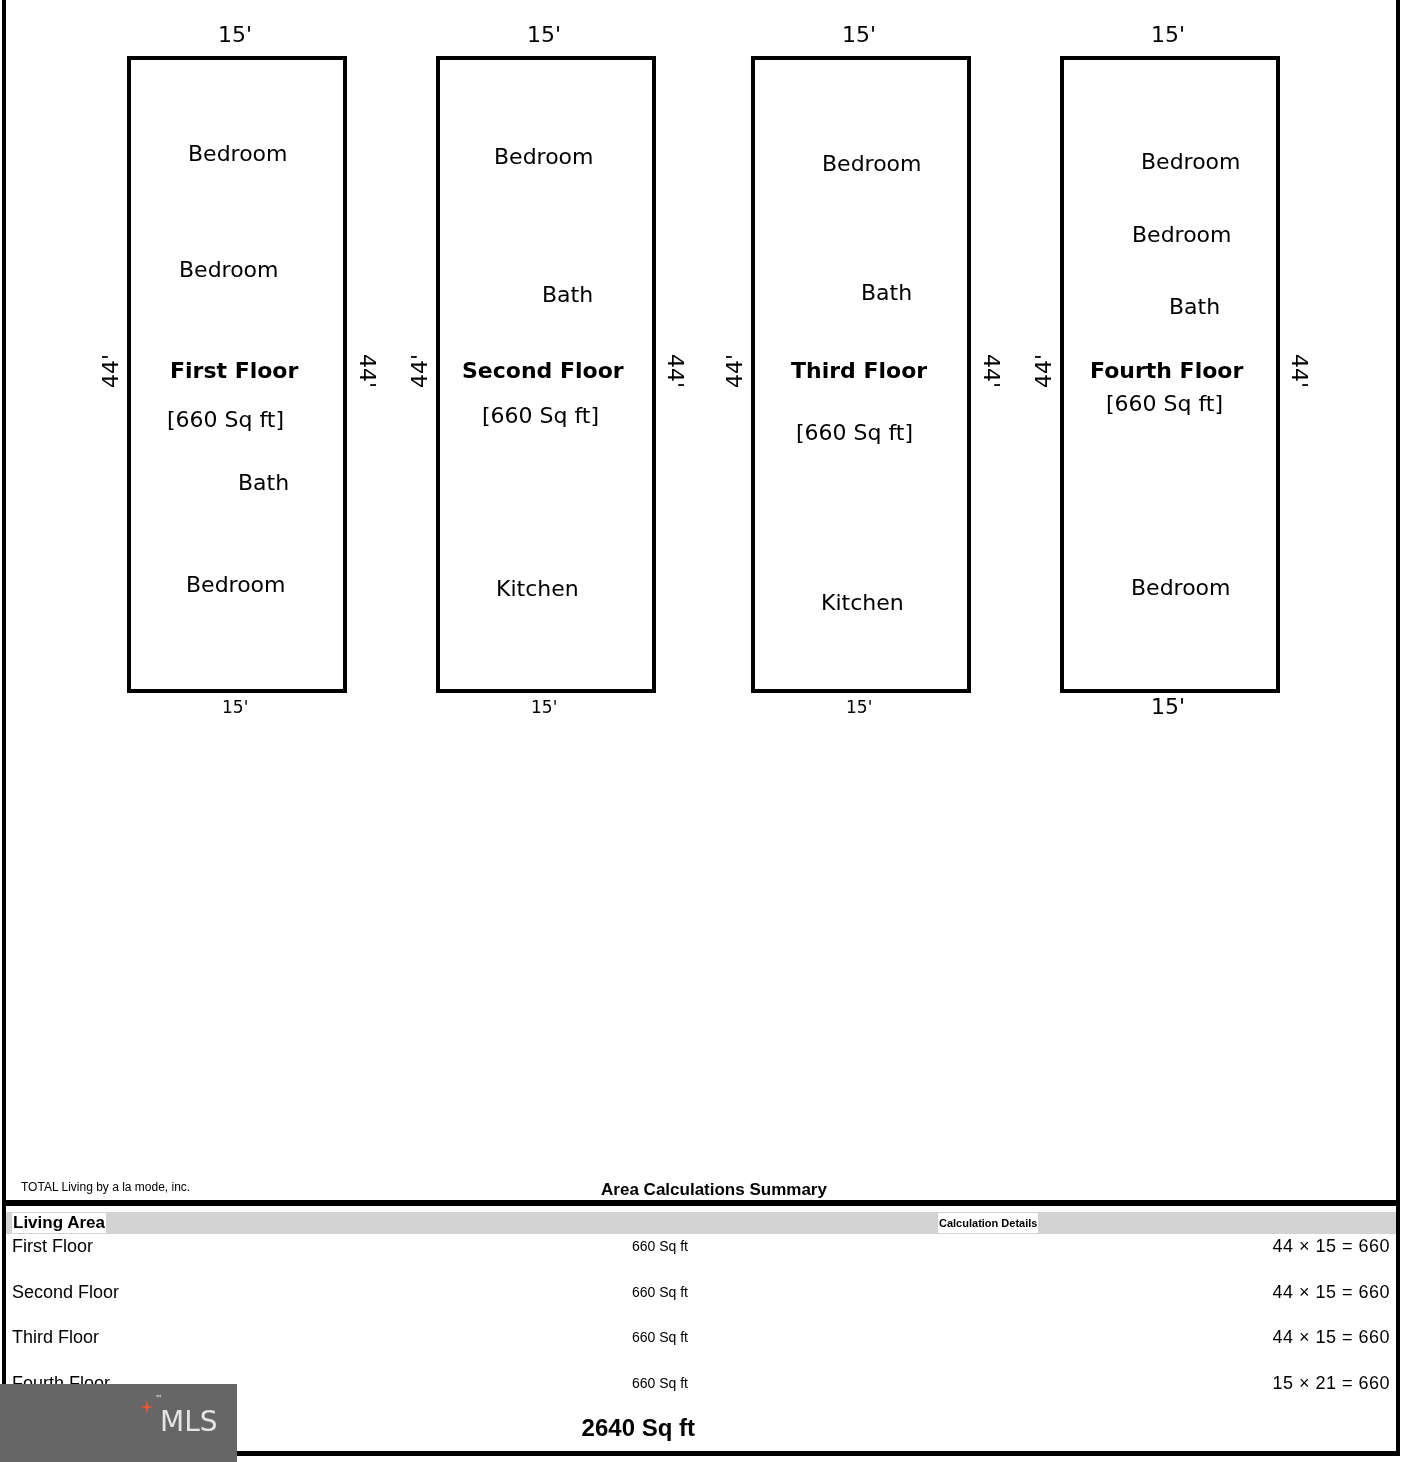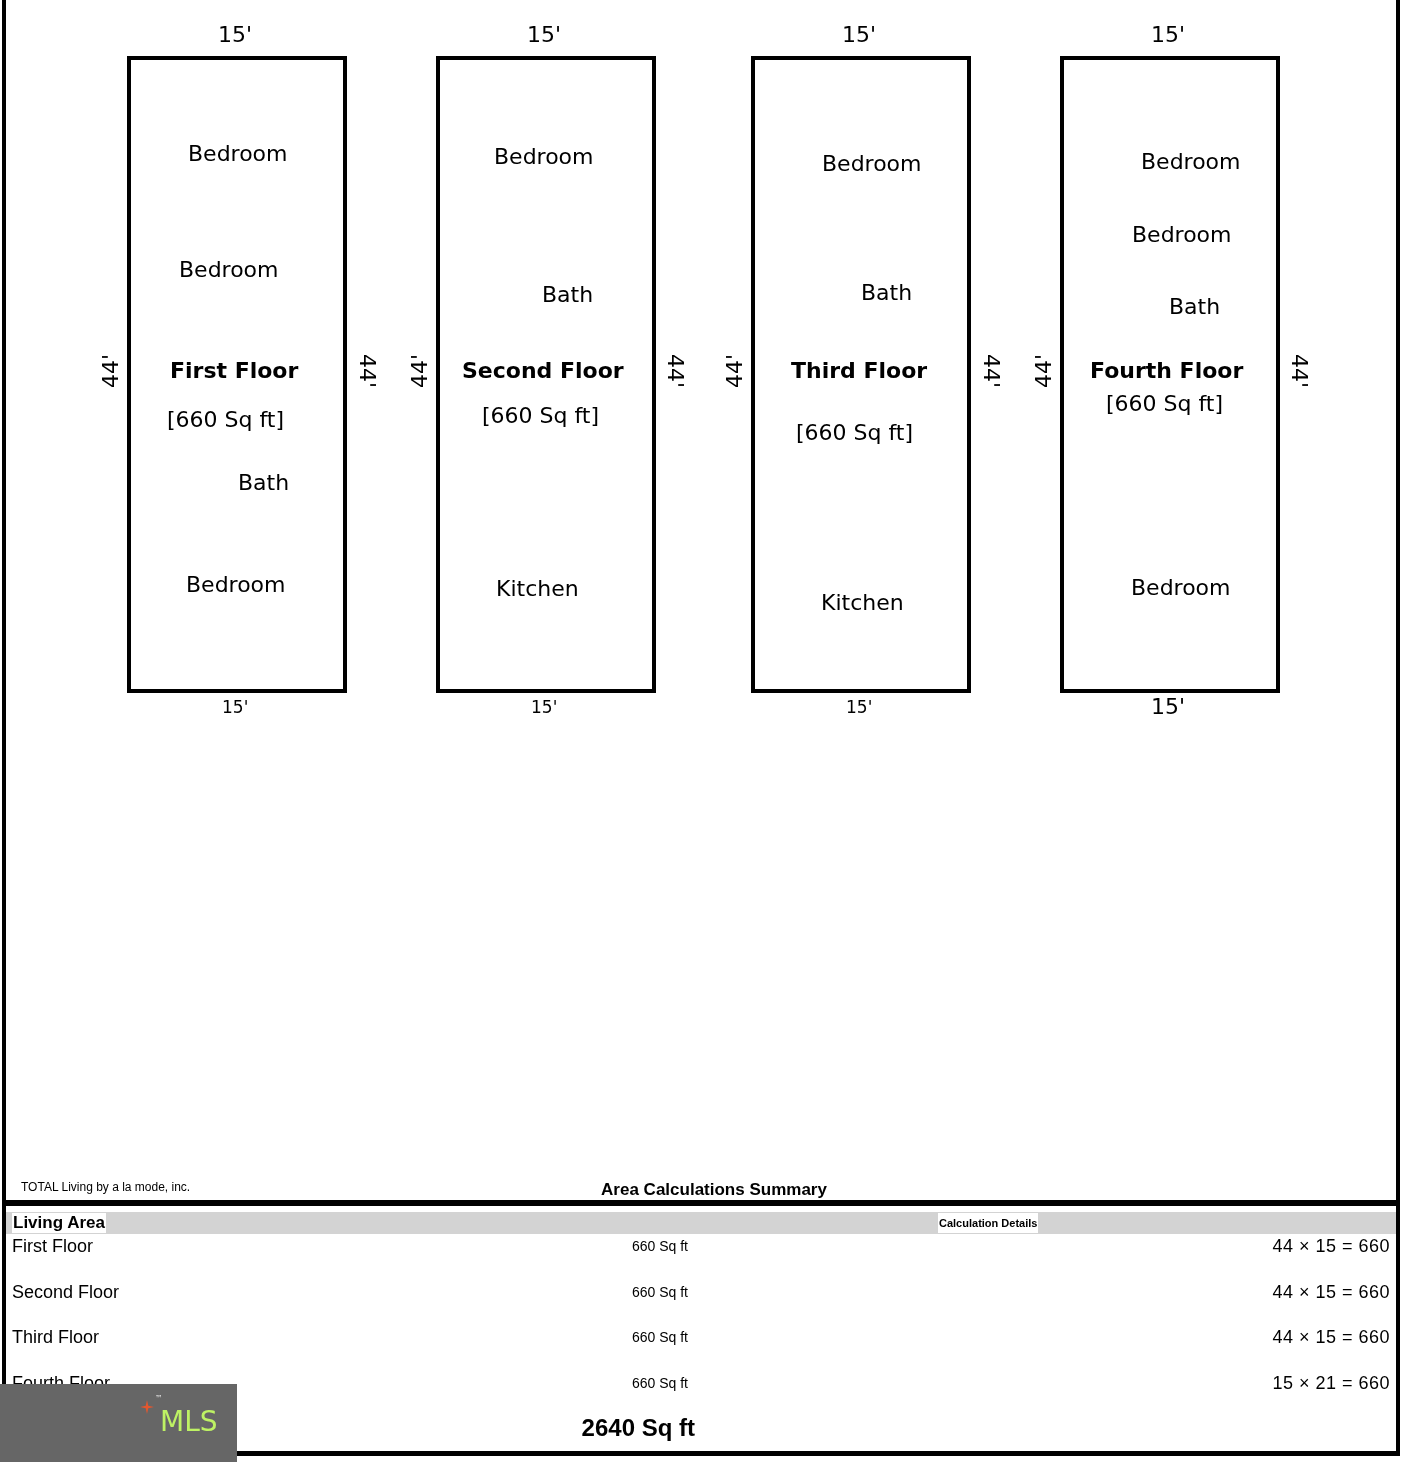--- a/index.html
+++ b/index.html
@@ -27,21 +27,21 @@
   .hdr-calc { position:absolute; left:938px; top:1213px; font-family:"Liberation Sans", sans-serif; font-weight:bold; font-size:11px; background:#fff; padding:0 1px; line-height:20px; }
 
   .row-label { position:absolute; left:12px; font-family:"Liberation Sans", sans-serif; font-size:18px; line-height:22px; }
   .row-area { position:absolute; left:560px; width:128px; text-align:right; font-family:"Liberation Sans", sans-serif; font-size:14px; line-height:22px; }
   .row-calc { position:absolute; right:18px; font-family:"Liberation Sans", sans-serif; font-size:18px; line-height:22px; letter-spacing:0.5px; }
   .total-label { position:absolute; left:12px; top:1417px; font-family:"Liberation Sans", sans-serif; font-size:18px; font-weight:bold; line-height:22px; }
   .total-val { position:absolute; left:560px; width:135px; text-align:right; top:1417px; font-family:"Liberation Sans", sans-serif; font-size:24px; font-weight:bold; line-height:22px; }
 
   .logo { position:absolute; left:0; top:1384px; width:237px; height:78px; background:#666666; }
   .logo-bright { position:absolute; left:16px; top:6px; font-family:"DejaVu Serif", serif; font-size:50px; font-weight:bold; color:#e2e2e2; letter-spacing:-1px; line-height:60px; }
-  .logo-mls { position:absolute; left:160px; top:22px; font-family:"DejaVu Sans", sans-serif; font-size:28px; color:#bef264; line-height:32px; }
+  .logo-mls { position:absolute; left:160px; top:22px; font-family:"DejaVu Sans", sans-serif; font-size:28px; color:#e5e5e5; line-height:32px; }
   .logo-tm { position:absolute; left:155px; top:10px; font-family:"DejaVu Sans", sans-serif; font-size:8px; color:#e2e2e2; }
   .logo-star { position:absolute; left:140px; top:16px; width:14px; height:14px; }
 </style>
 </head>
 <body>
 
 <div class="frame-left"></div>
 <div class="frame-right"></div>
 <div class="frame-bottom"></div>
 

